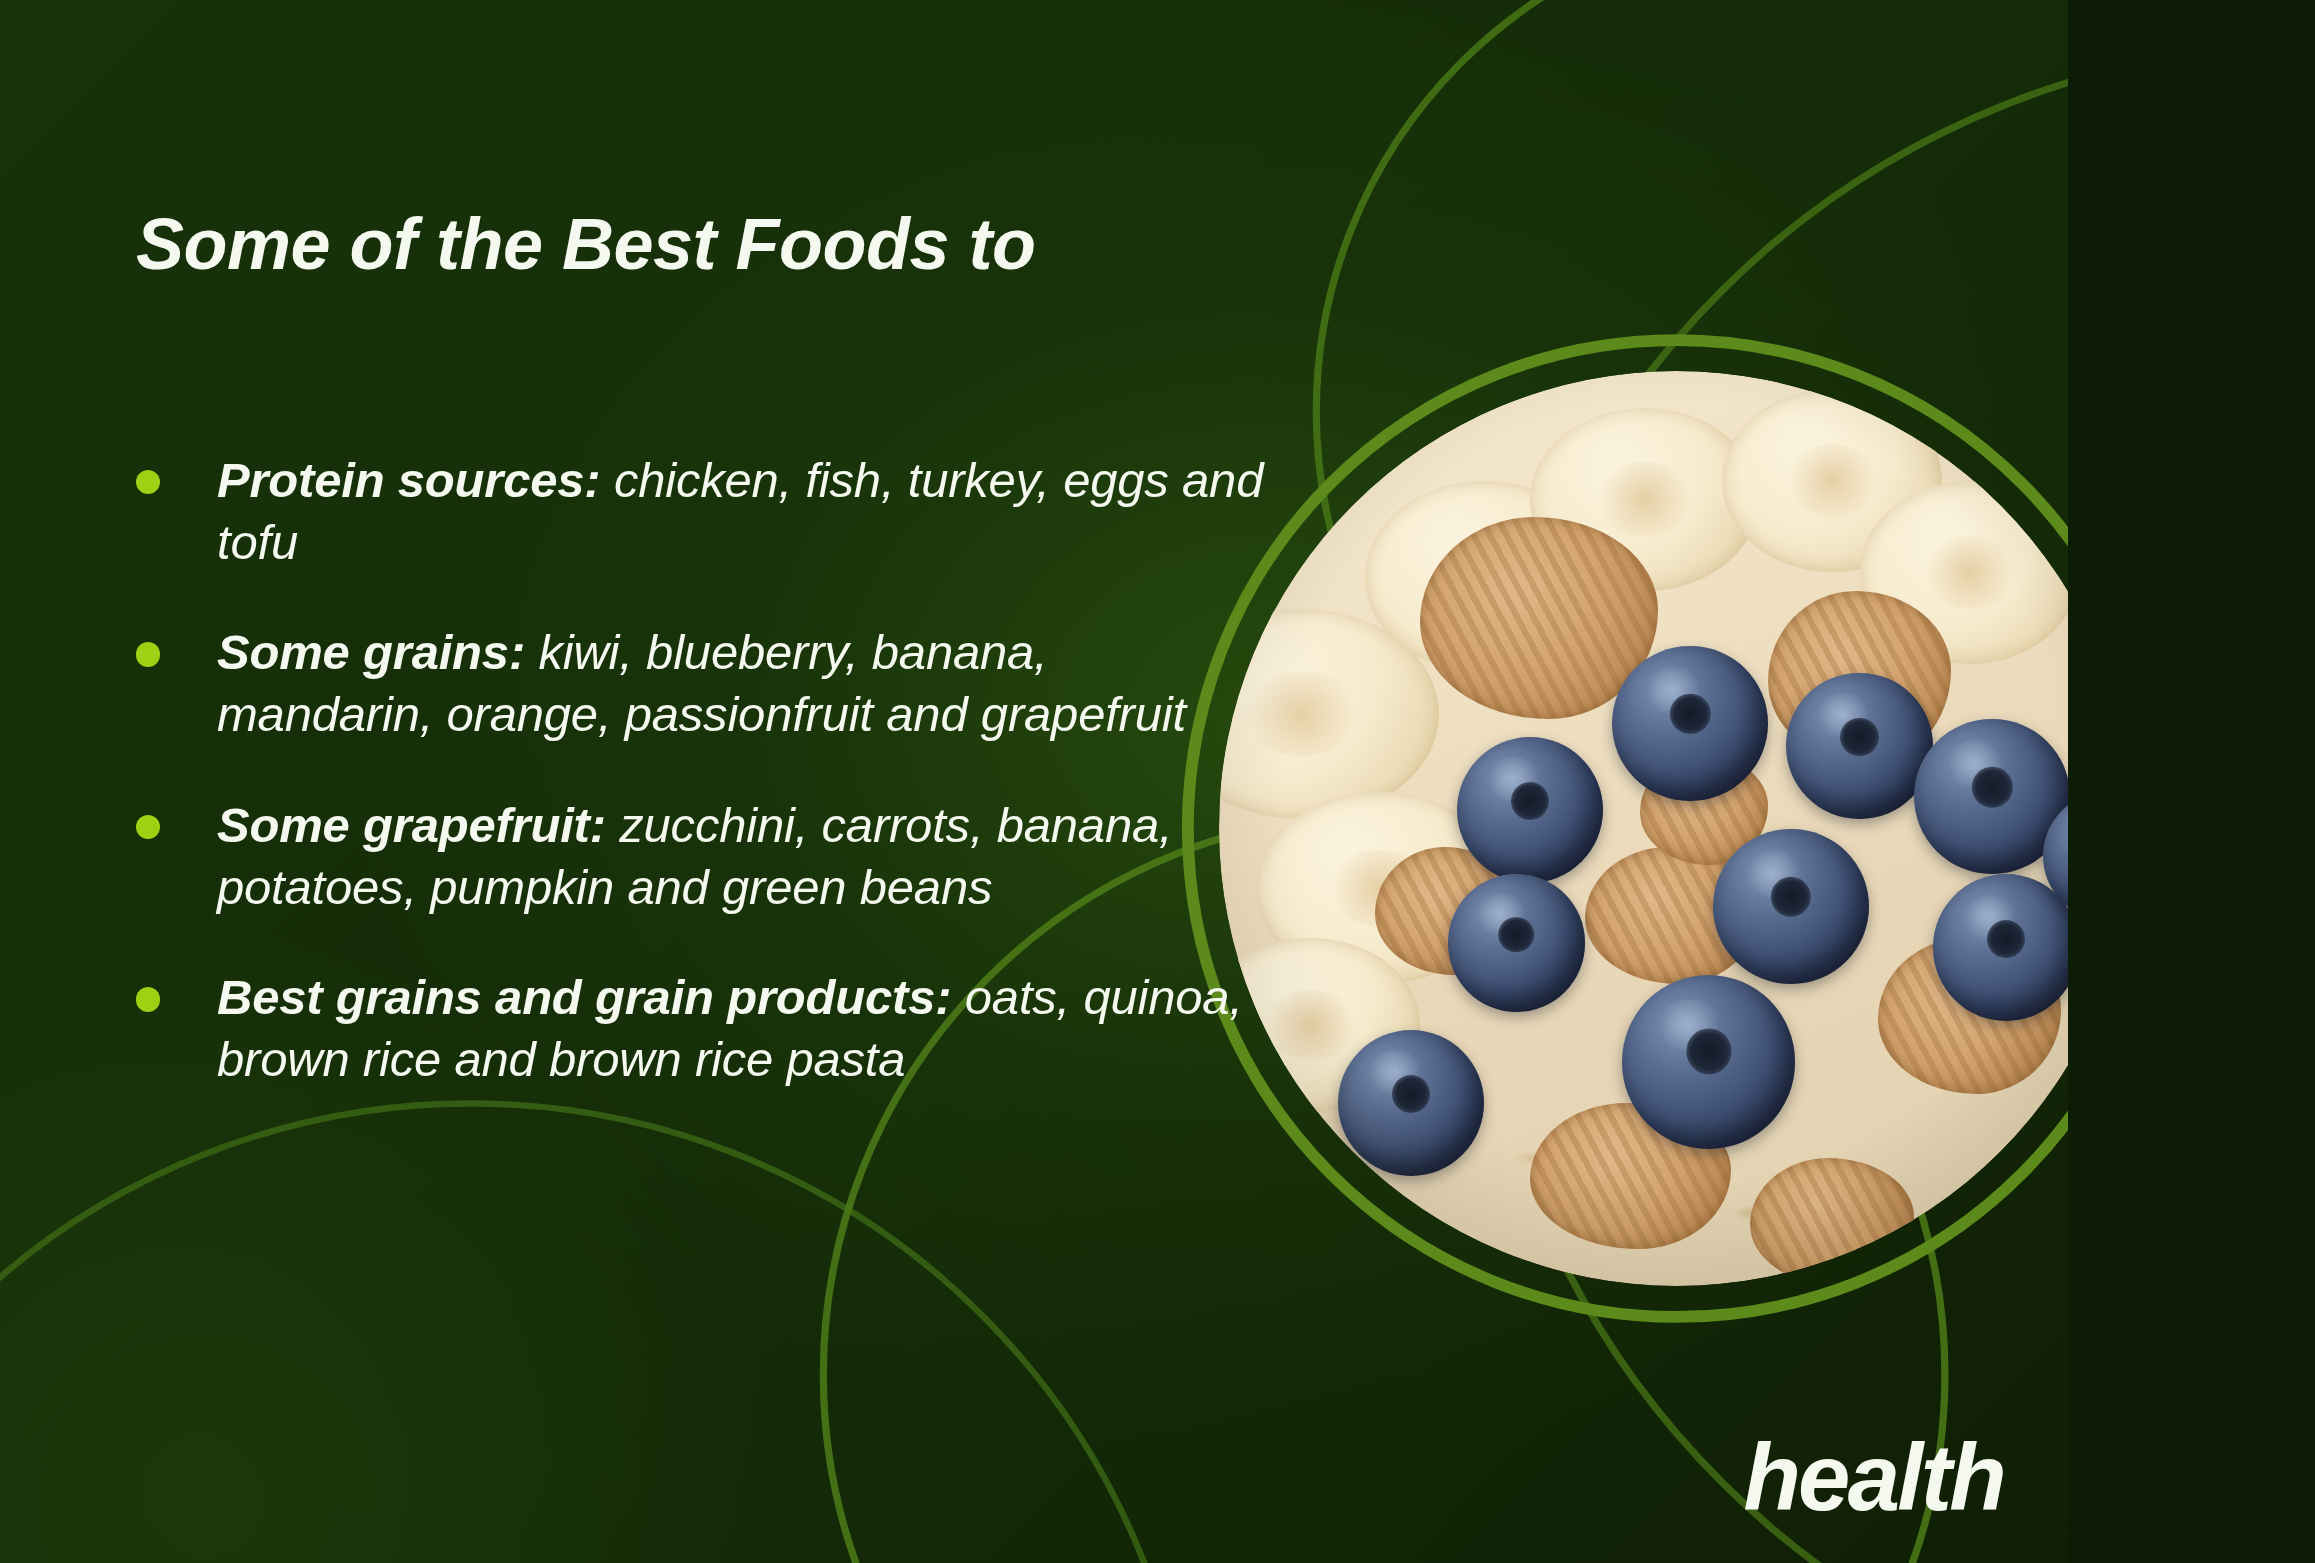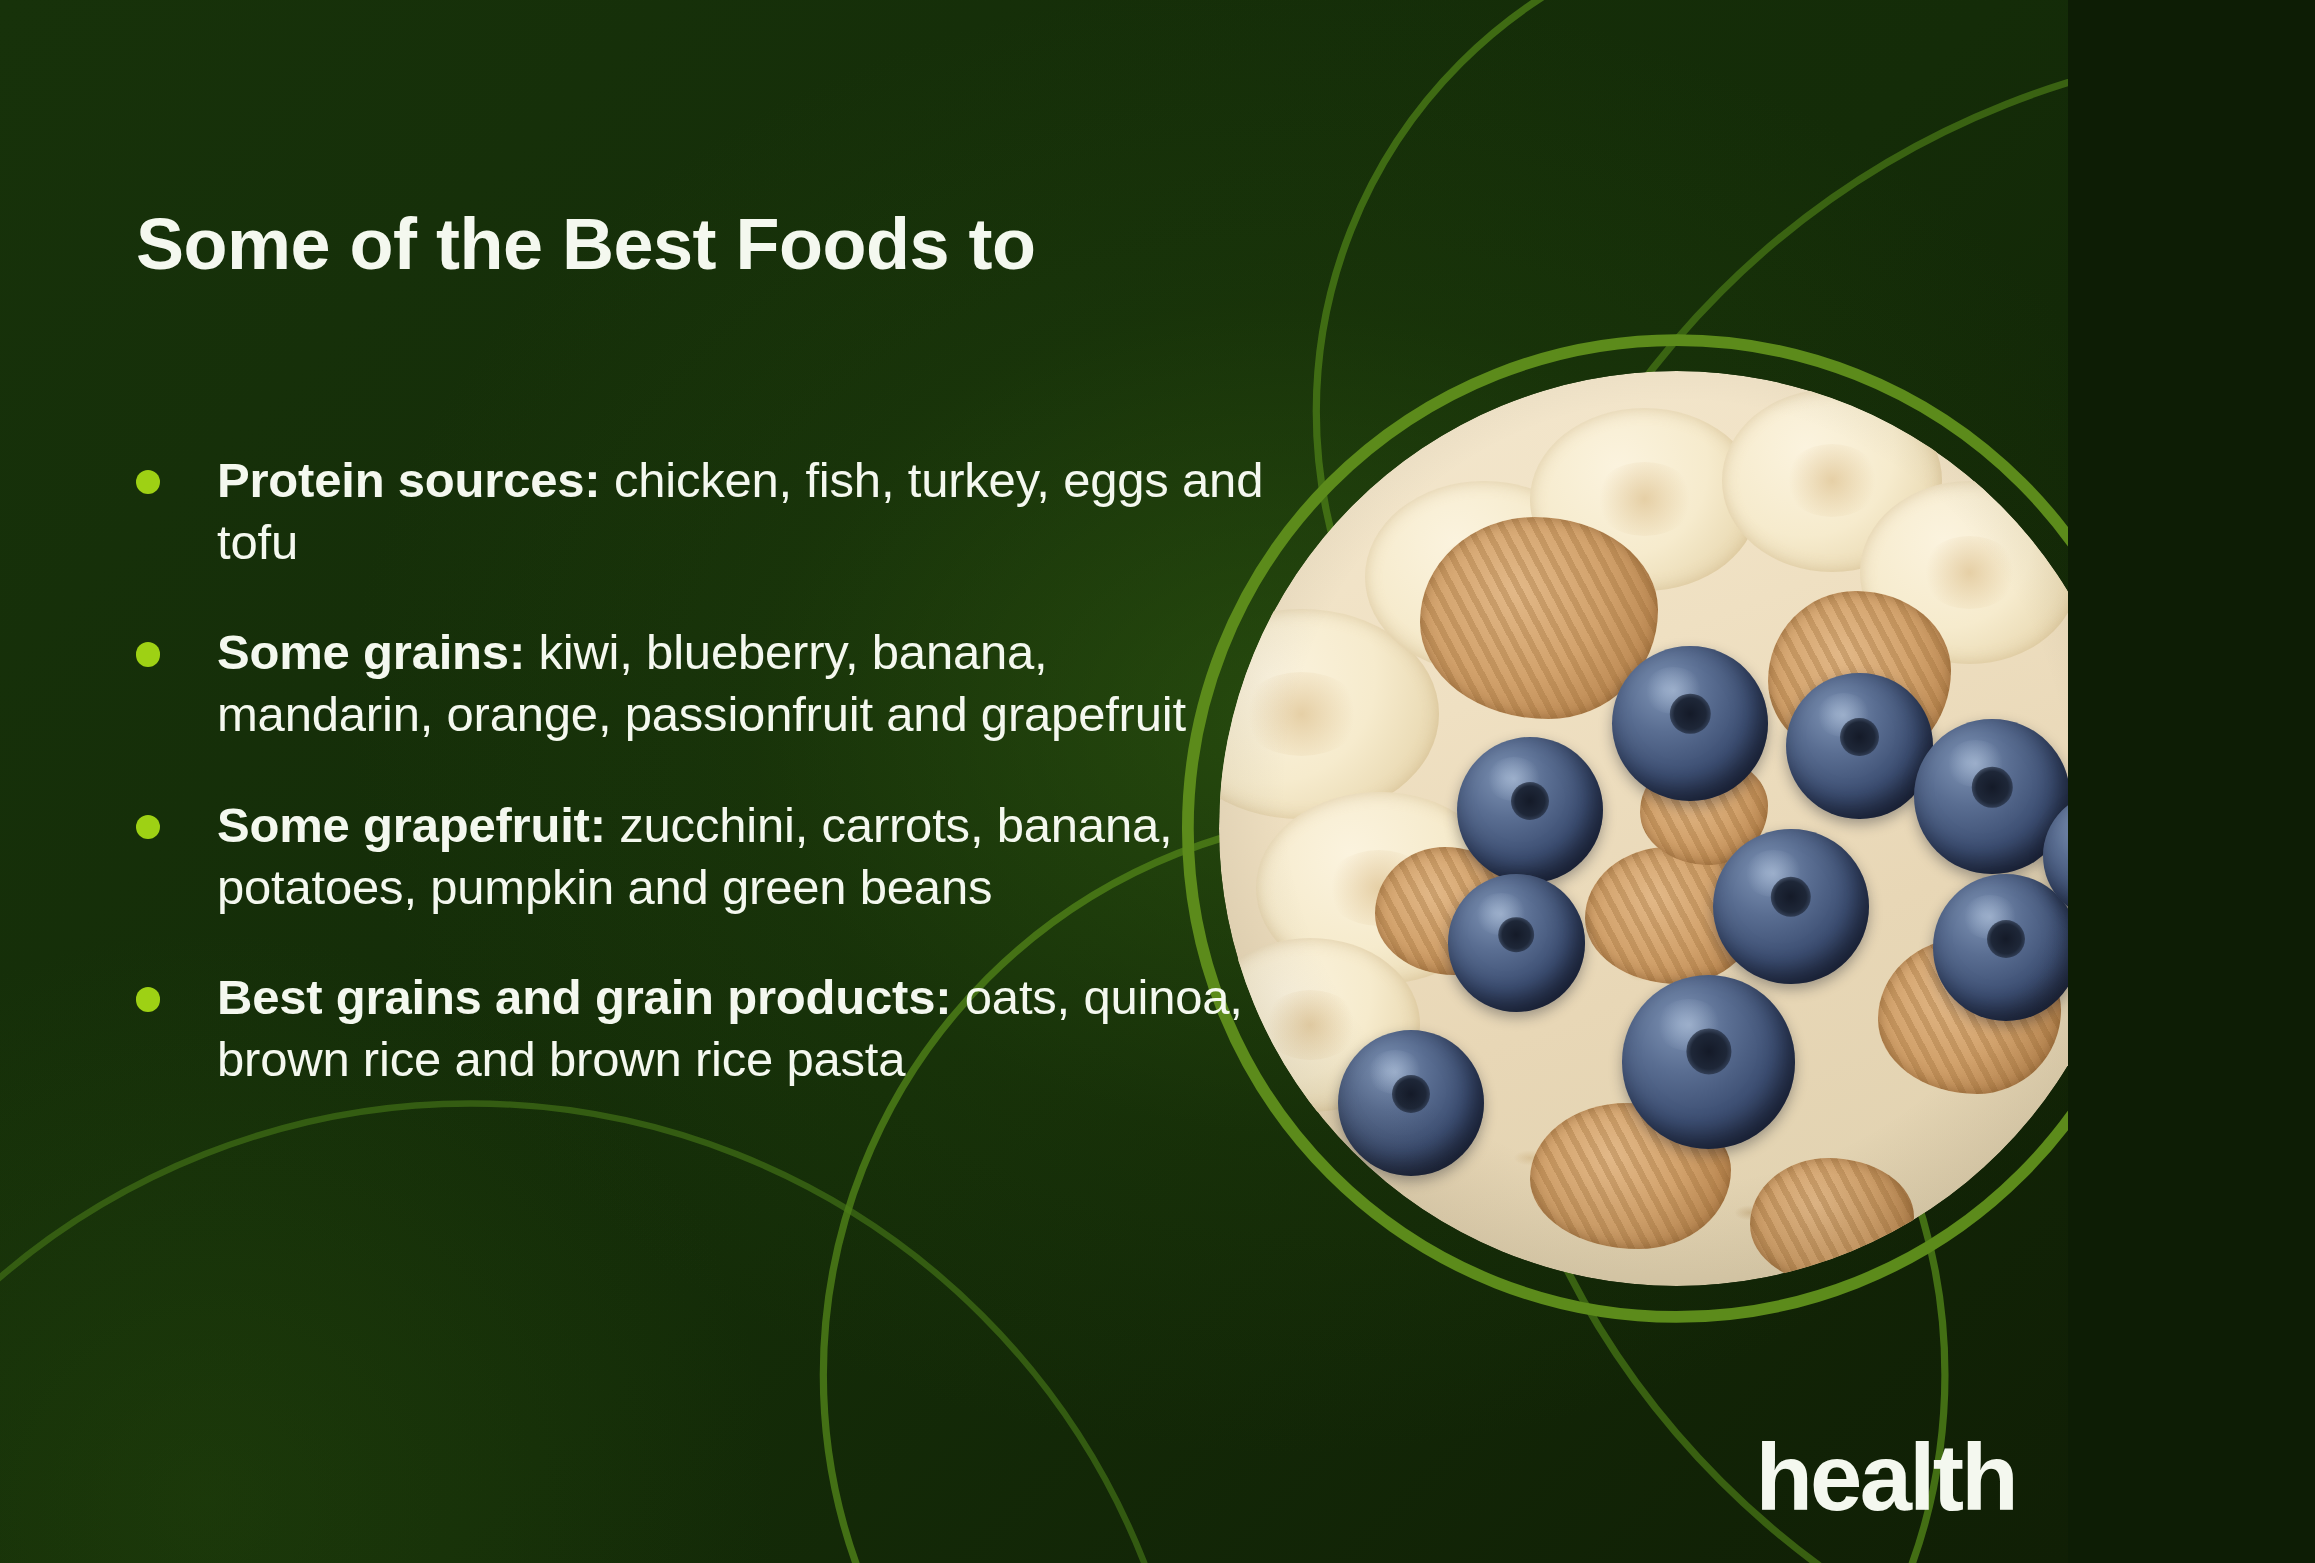--- a/index.html
+++ b/index.html
@@ -12,20 +12,21 @@
     font-family: "Liberation Sans", "DejaVu Sans", sans-serif;
   }
 
   
   #stage {
     position: relative;
     width: 2068px;
     height: 1563px;
     overflow: hidden;
     background: #701a75;
+    font-style: italic;
   }
 
   
   #bg-wash {
     position: absolute;
     inset: 0;
     background:
       radial-gradient(1266px 995px at 62% 46%, rgba(63,114,22,0.42) 0%, rgba(41,79,14,0.18) 42%, rgba(22,48,10,0) 74%),
       radial-gradient(814px 814px at 10% 96%, rgba(44,84,14,0.30) 0%, rgba(22,48,10,0) 70%),
       linear-gradient(135deg, #17320a 0%, #142c08 55%, #101f05 100%);
@@ -174,21 +175,21 @@
     font-weight: 400;
     letter-spacing: -0.2px;
   }
   .bullet-text .lead {
     font-weight: 700;
   }
 
   
   #logo {
     position: absolute;
-    right: 52px;
+    right: 64px;
     bottom: 38px;
     color: #f4f8ef;
     font-size: 94px;
     font-weight: 700;
     letter-spacing: -2.7px;
     line-height: 1;
   }
 </style>
 </head>
 <body>

